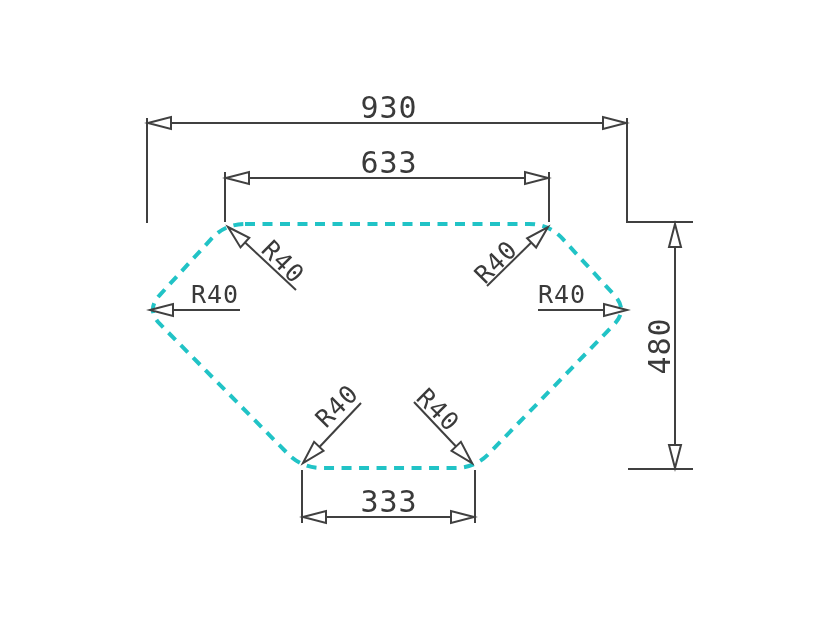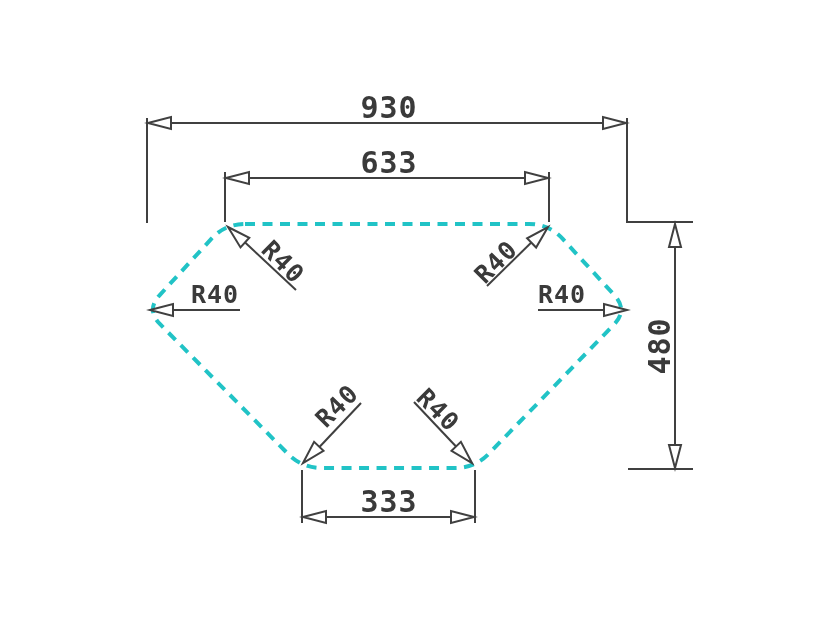--- a/index.html
+++ b/index.html
@@ -8,21 +8,20 @@
     background: #ffffff;
     width: 826px;
     height: 620px;
     overflow: hidden;
   }
   .stage {
     position: relative;
     width: 826px;
     height: 620px;
     background: #ffffff;
-    font-weight: bold;
   }
   svg text {
     font-family: "DejaVu Sans Mono", "Liberation Mono", monospace;
   }
   .dim-text {
     font-size: 30px;
     letter-spacing: 1px;
   }
   .radius-text {
     font-size: 25px;

